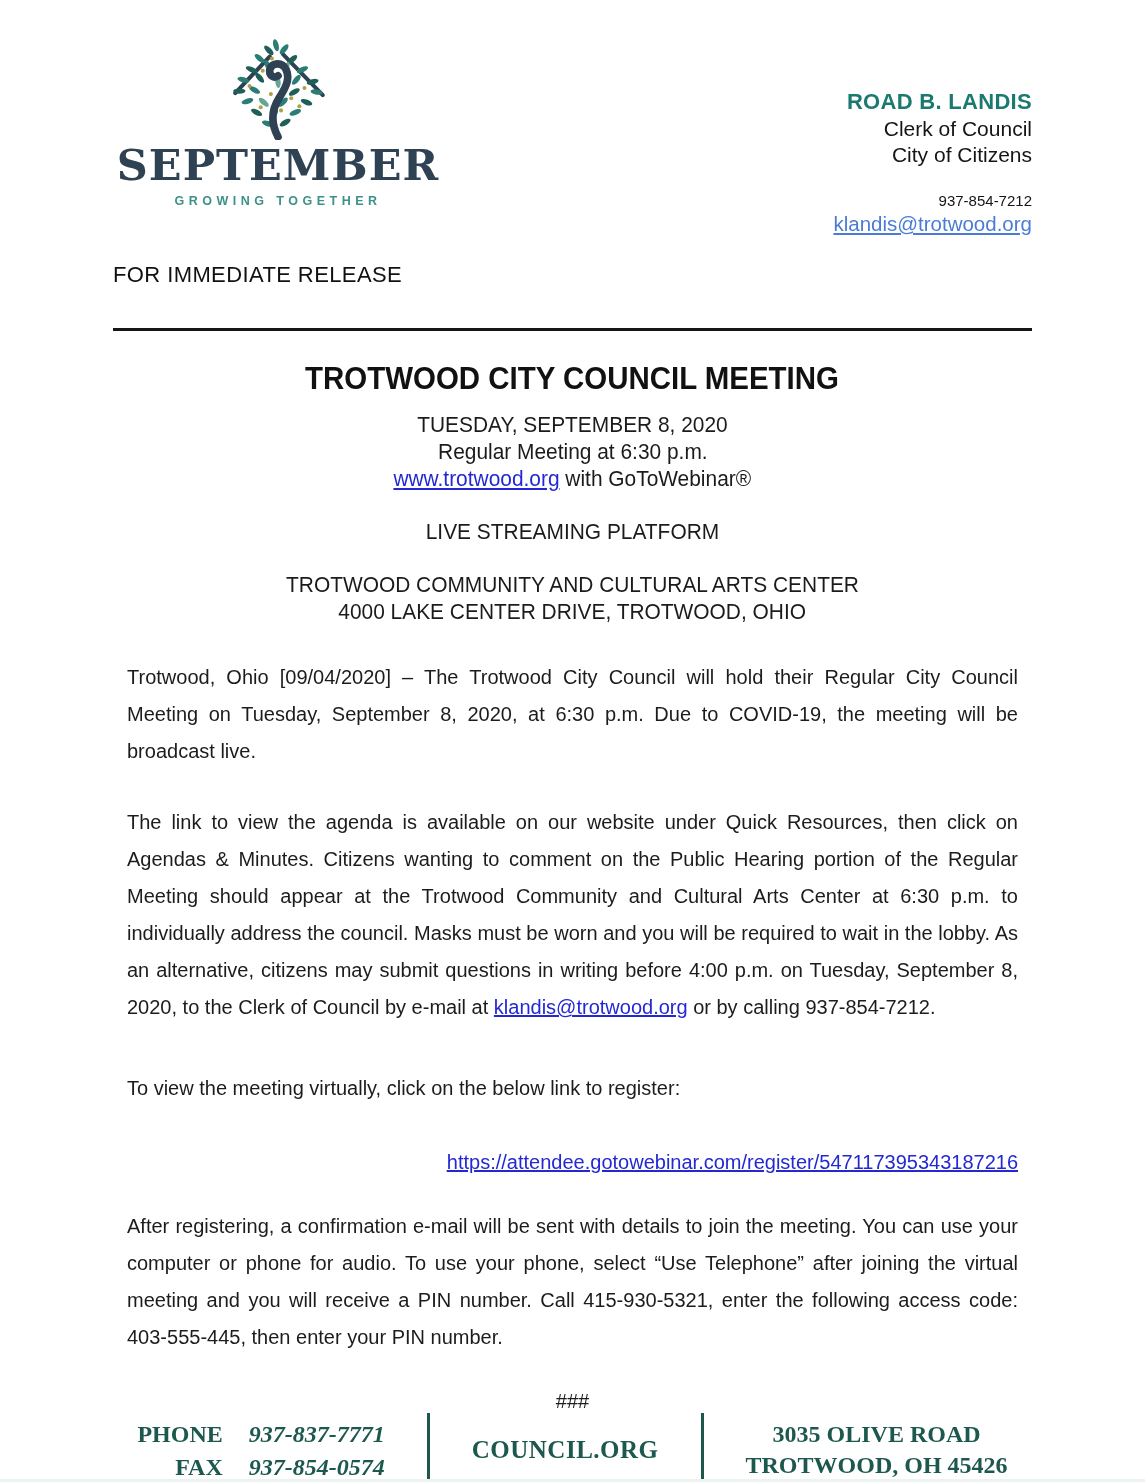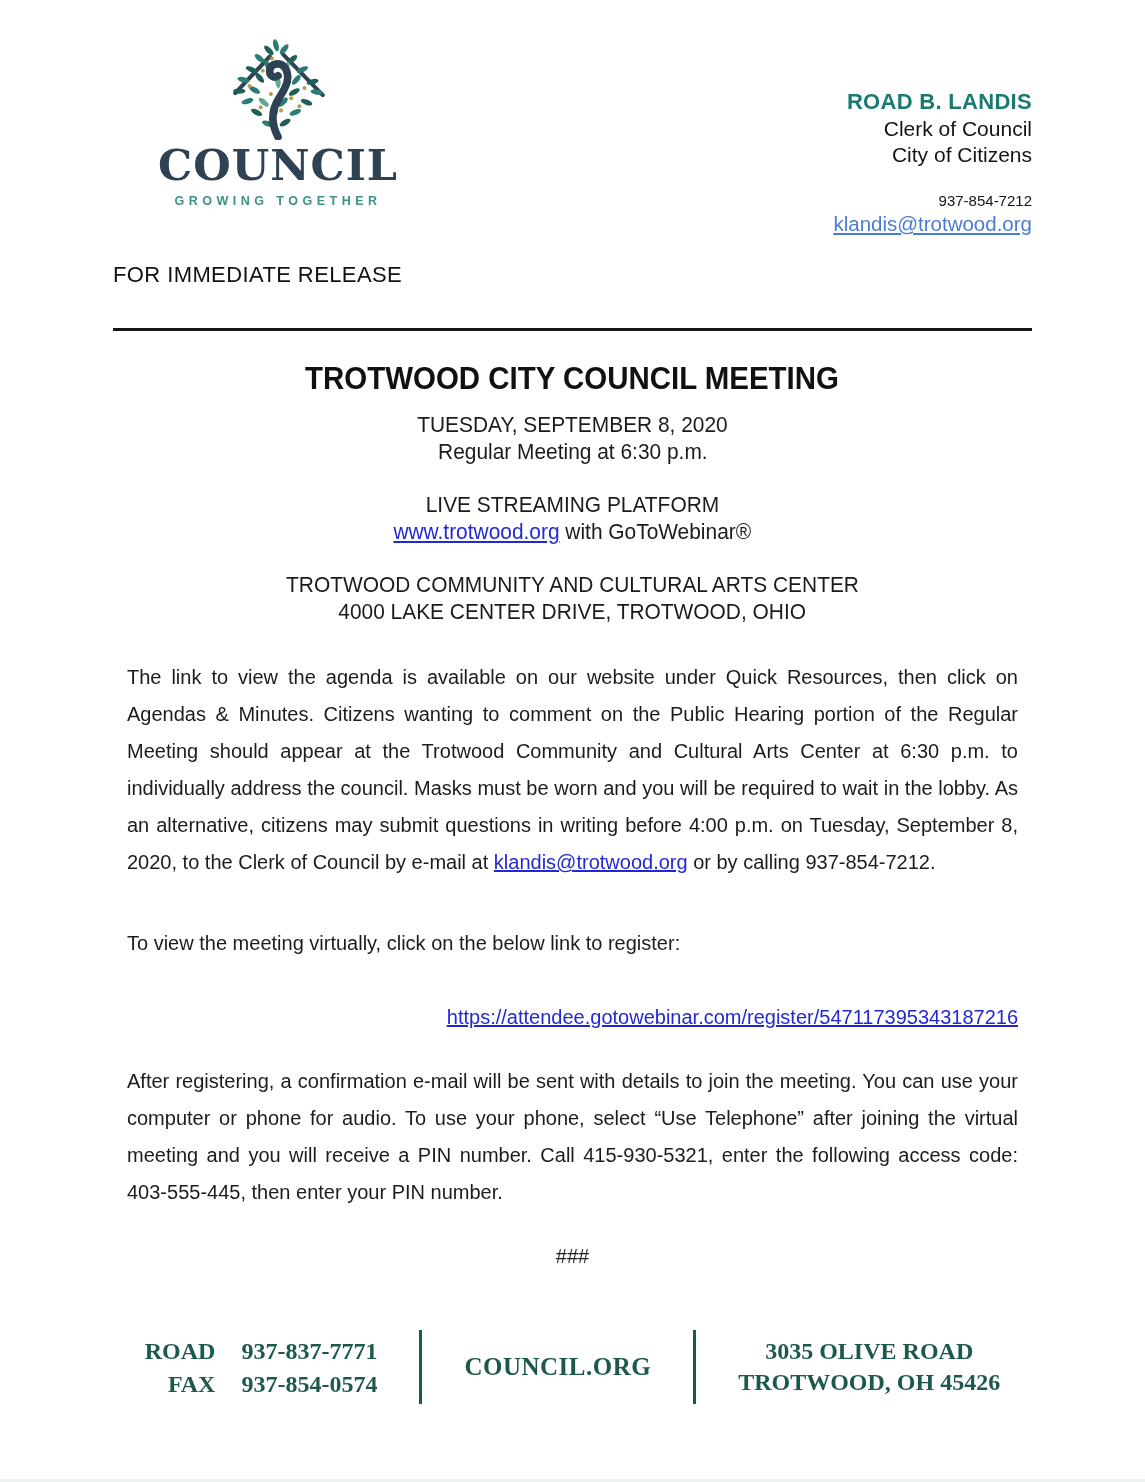--- a/index.html
+++ b/index.html
@@ -43,21 +43,21 @@
   .reg-link-line { margin-top:44px; text-align:right; font-size:20px;text-decoration:underline; }
   .end-mark { margin-top:34px; text-align:center; font-size:20px; color:#1c1c1c; }
 
   
   .ftr { margin-top:auto; margin-bottom:78px; display:flex; justify-content:center;
          align-items:center; gap:42px; color:#1c584e;
          font-family:"Liberation Serif",serif; font-weight:bold; }
   .f-left { display:grid; grid-template-columns:auto auto; column-gap:26px; row-gap:3px;
             font-size:24px; line-height:30px; }
   .f-label { text-align:right; }
-  .f-value { text-align:center; }
+  .f-value { text-align:center;font-style:italic; }
   .f-div { width:3px; height:74px; background:#1c584e; }
   .f-site { font-size:25px; letter-spacing:0.5px; }
   .f-right { text-align:center; font-size:24px; line-height:31px; }
 
   .bottom-edge { position:absolute; left:0; right:0; bottom:0; height:3px; background:#edf3f1; }
 </style>
 </head>
 <body>
 
 <div class="page">
@@ -110,21 +110,21 @@
           <circle cx="48" cy="55" r="2"></circle>
             <circle cx="68" cy="59" r="2"></circle>
           <circle cx="38" cy="68" r="2"></circle>
             <circle cx="58" cy="71" r="2"></circle>
           <circle cx="76" cy="67" r="2"></circle>
             <circle cx="49" cy="20" r="2"></circle>
         </g>
 
         <path d="M55,97 C47,82 49,70 56,59 C63,48 67,40 63,31 C59,23 49,24 47,31 C46,37 51,40 55,37" stroke="#2e4254" stroke-width="7.5" stroke-linecap="round" fill="none"></path>
       </svg>
-      <div class="logo-word">COUNCIL</div>
+      <div class="logo-word">SEPTEMBER</div>
       <div class="logo-tag">GROWING TOGETHER</div>
     </div>
 
     <div class="contact-col">
       <div class="contact-name">ROAD B. LANDIS</div>
       <div class="contact-line">Clerk of Council</div>
       <div class="contact-line">City of Citizens</div>
       <div class="contact-gap"></div>
       <div class="contact-phone">937-854-7212</div>
       <div><a class="email-link">klandis@trotwood.org</a></div>
@@ -138,52 +138,53 @@
   <div class="center doc-title">
     <span class="cond">TROTWOOD CITY COUNCIL MEETING</span>
   </div>
   <div class="center date-line">
     <span class="cond">TUESDAY, SEPTEMBER 8, 2020</span>
   </div>
   <div class="center time-line">
     <span class="cond">Regular Meeting at 6:30 p.m.</span>
   </div>
 
+  <div class="center head-line">
+    <span class="cond"><a class="body-link">www.trotwood.org</a><span> with GoToWebinar®</span></span>
+  </div>
   <div class="center block-gap head-line">
     <span class="cond">LIVE STREAMING PLATFORM</span>
-  </div>
-  <div class="center head-line">
-    <span class="cond"><a class="body-link">www.trotwood.org</a><span> with GoToWebinar®</span></span>
   </div>
 
   <div class="center block-gap head-line">
     <span class="cond">TROTWOOD COMMUNITY AND CULTURAL ARTS CENTER</span>
   </div>
   <div class="center head-line">
     <span class="cond">4000 LAKE CENTER DRIVE, TROTWOOD, OHIO</span>
   </div>
 
   <div class="content">
+    <p class="para">Trotwood, Ohio [09/04/2020] – The Trotwood City Council will hold their Regular City Council Meeting on Tuesday, September 8, 2020, at 6:30 p.m. Due to COVID-19, the meeting will be broadcast live.</p>
 
     <p class="para"><span>The link to view the agenda is available on our website under Quick Resources, then click on Agendas &amp; Minutes. Citizens wanting to comment on the Public Hearing portion of the Regular Meeting should appear at the Trotwood Community and Cultural Arts Center at 6:30 p.m. to individually address the council. Masks must be worn and you will be required to wait in the lobby. As an alternative, citizens may submit questions in writing before 4:00 p.m. on Tuesday, September 8, 2020, to the Clerk of Council by e-mail at </span><a class="body-link">klandis@trotwood.org</a><span> or by calling 937-854-7212.</span></p>
 
     <p class="para para-left">To view the meeting virtually, click on the below link to register:</p>
 
     <div class="reg-link-line">
       <a class="body-link">https://attendee.gotowebinar.com/register/547117395343187216</a>
     </div>
 
     <p class="para">After registering, a confirmation e-mail will be sent with details to join the meeting. You can use your computer or phone for audio. To use your phone, select “Use Telephone” after joining the virtual meeting and you will receive a PIN number. Call 415-930-5321, enter the following access code: 403-555-445, then enter your PIN number.</p>
 
     <div class="end-mark">###</div>
   </div>
 
   <footer class="ftr">
     <div class="f-left">
-      <span class="f-label">ROAD</span>
+      <span class="f-label">PHONE</span>
       <span class="f-value">937-837-7771</span>
       <span class="f-label">FAX</span>
       <span class="f-value">937-854-0574</span>
     </div>
     <div class="f-div"></div>
     <div class="f-site">COUNCIL.ORG</div>
     <div class="f-div"></div>
     <div class="f-right">
       <div>3035 OLIVE ROAD</div>
       <div>TROTWOOD, OH 45426</div>

